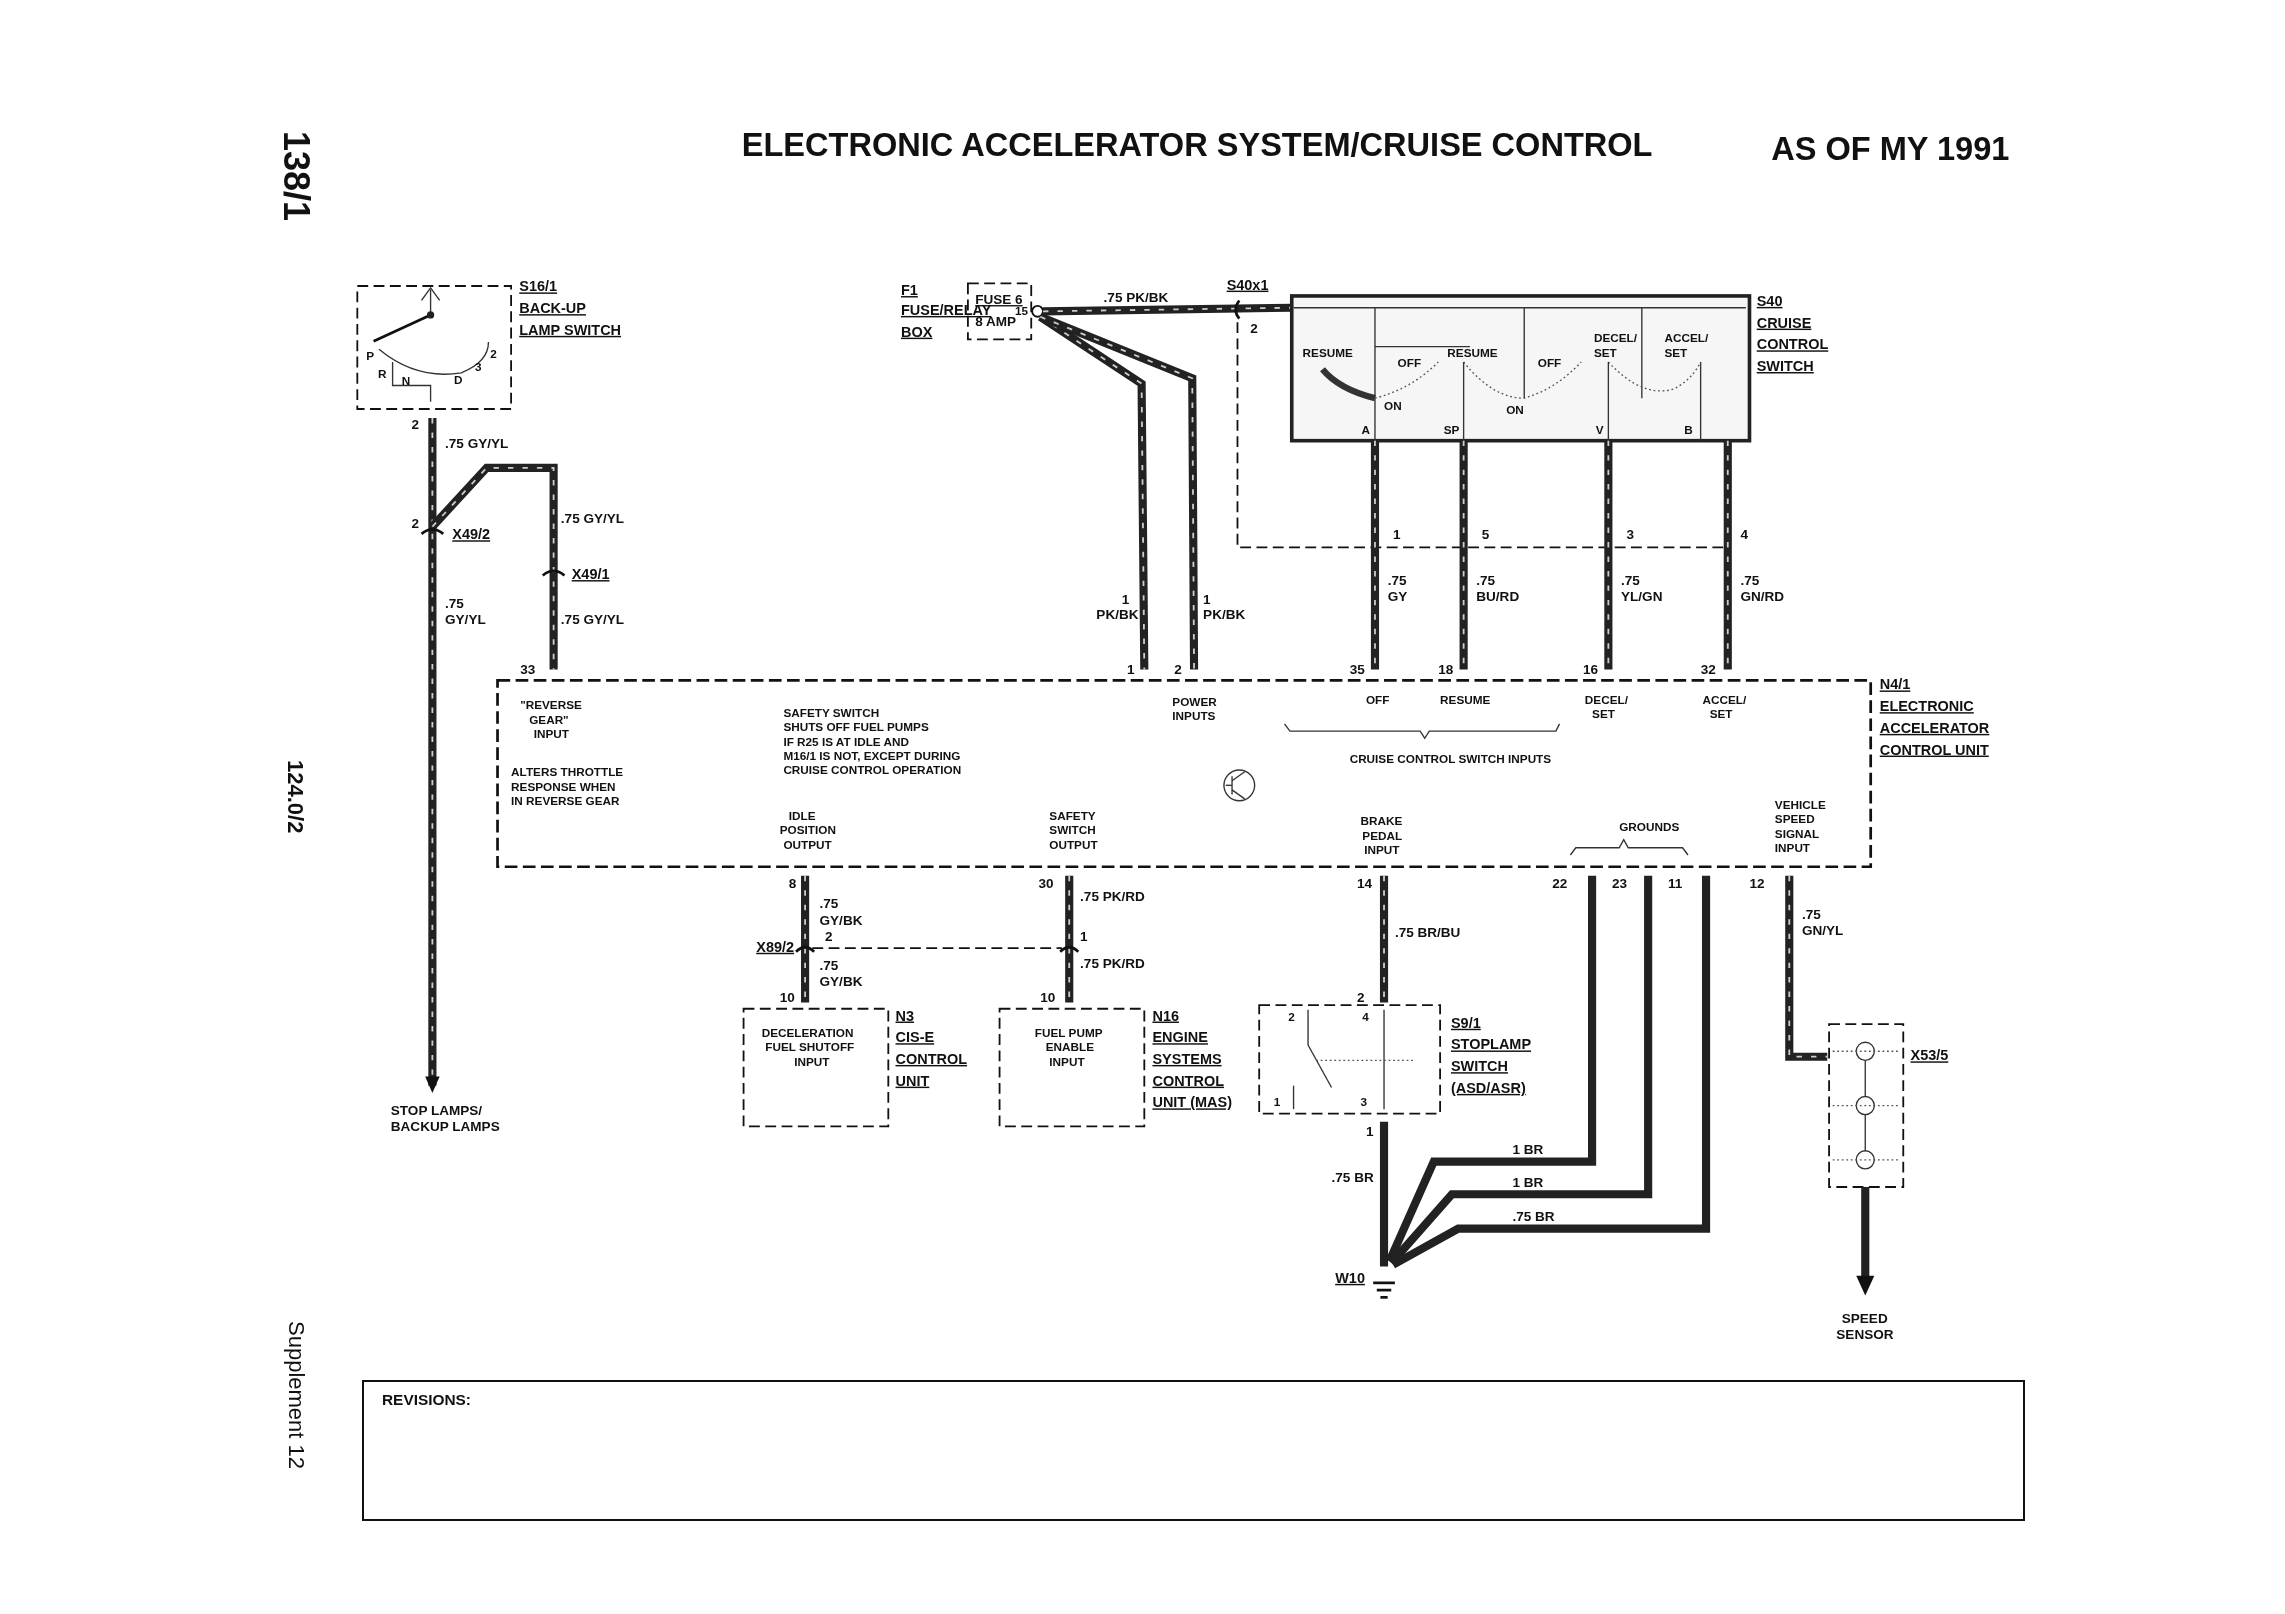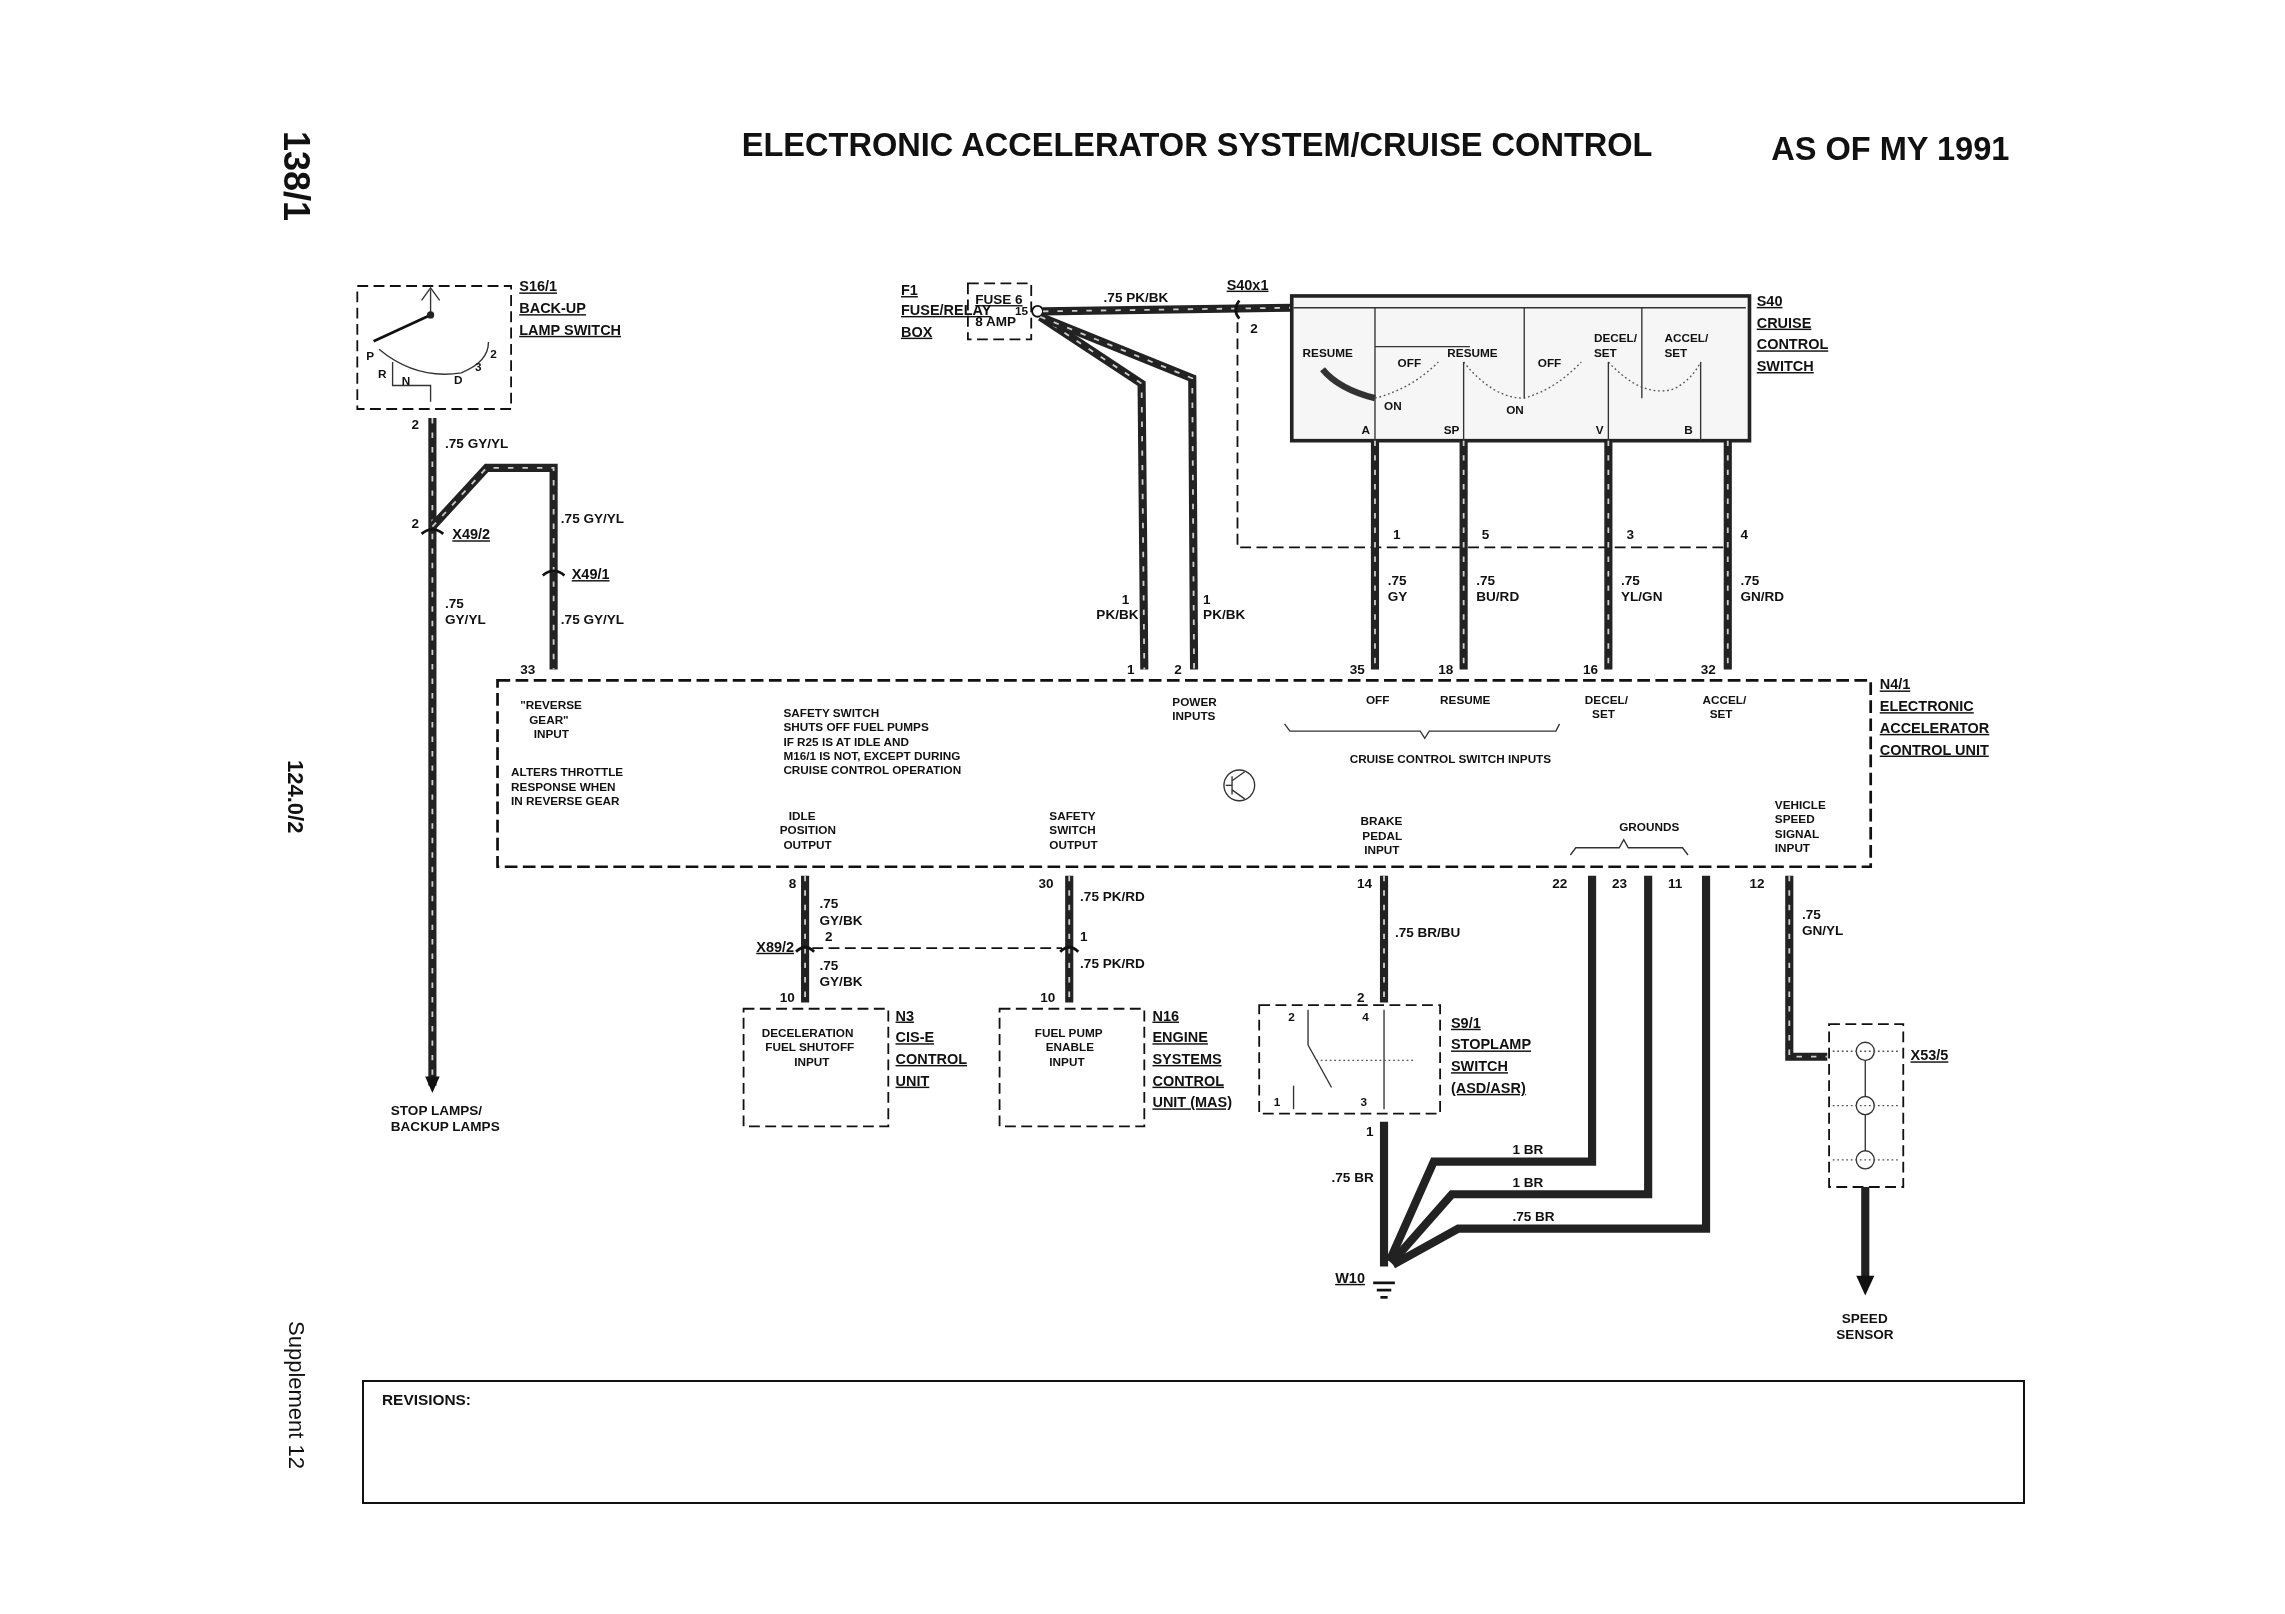--- a/index.html
+++ b/index.html
@@ -10,21 +10,21 @@
   .lbl { font-size:15px; }
   .small { font-size:13px; }
   .comp { font-size:16px; text-decoration:underline; }
   .wire { stroke:#222; stroke-width:9; fill:none; stroke-linejoin:miter; }
   .wire-stripe { stroke:#ccc; stroke-width:2; fill:none; stroke-dasharray:6 10; }
   .dash { stroke:#111; stroke-width:3; fill:none; stroke-dasharray:14 6; }
   .thin-dash { stroke:#111; stroke-width:2; fill:none; stroke-dasharray:12 6; }
   .solid { stroke:#111; stroke-width:3; fill:none; }
   .thin { stroke:#333; stroke-width:1.5; fill:none; }
   .dotted { stroke:#555; stroke-width:1.5; fill:none; stroke-dasharray:2 3; }
-  .rev-box { position:absolute; left:362px; top:1380px; width:1663px; height:124px; border:2.7px solid #111; box-sizing:border-box; }
+  .rev-box { position:absolute; left:362px; top:1380px; width:1663px; height:141px; border:2.7px solid #111; box-sizing:border-box; }
   .rev-label { position:absolute; left:18px; top:9px; font-size:15.4px; font-weight:bold; font-family:"Liberation Sans", sans-serif; }
   .side { position:absolute; font-family:"Liberation Sans", sans-serif; transform:rotate(90deg); transform-origin:left top; white-space:nowrap; }
 </style>
 </head>
 <body>
 
 <div class="side" style="left:317px; top:131px; font-size:36px; font-weight:bold;">138/1</div>
 <div class="side" style="left:308px; top:760px; font-size:22px; font-weight:bold;">124.0/2</div>
 <div class="side" style="left:309px; top:1321px; font-size:22px;">Supplement 12</div>
 

